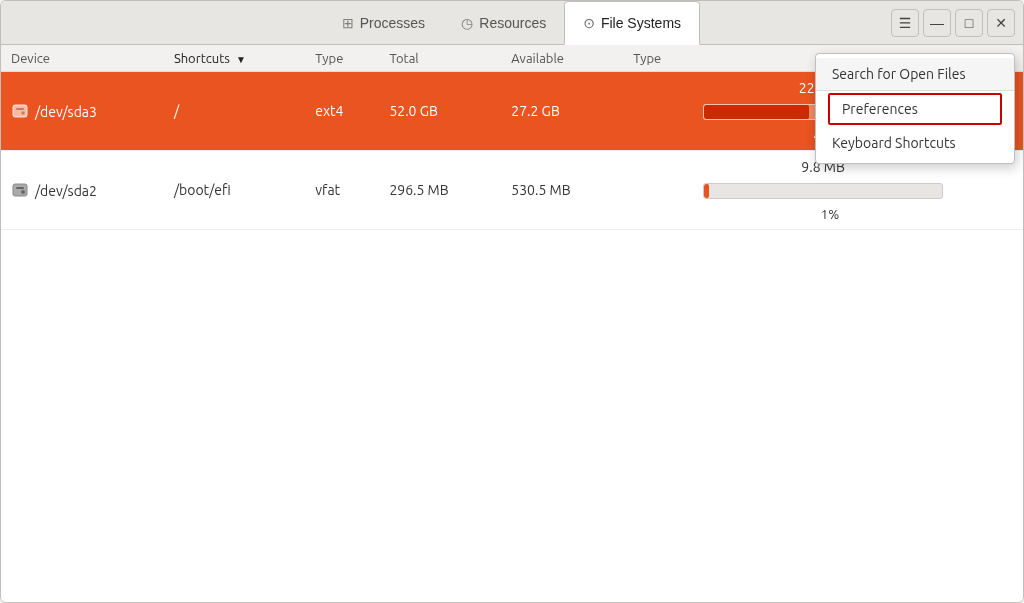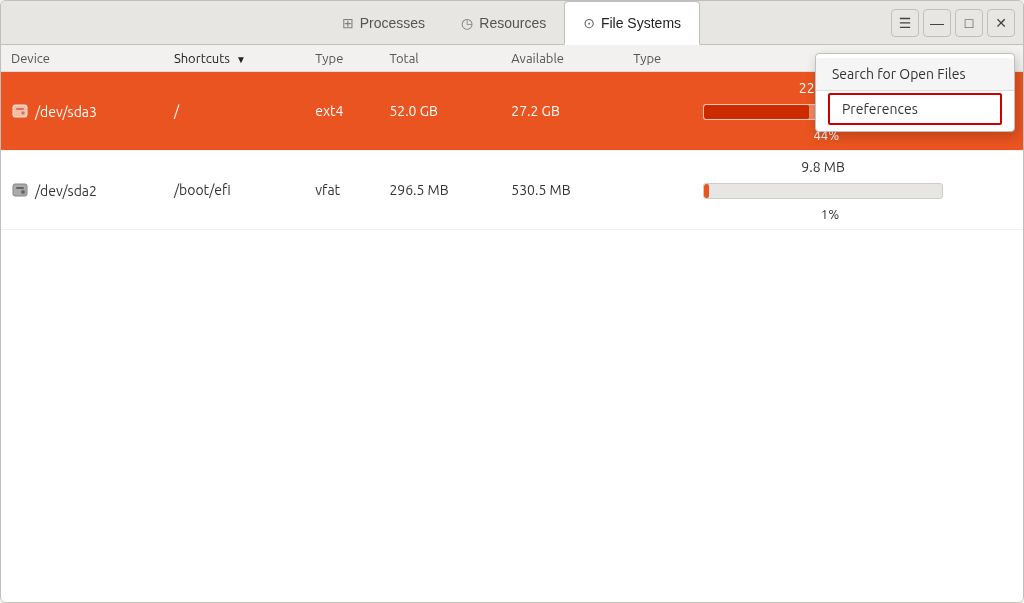--- a/index.html
+++ b/index.html
@@ -363,16 +363,17 @@
               <span class="progress-pct">1%</span>
             </div>
           </td>
         </tr>
       </tbody>
     </table>
 
     <div class="dropdown-menu">
       <div class="dropdown-item search-item">Search for Open Files</div>
       <div class="dropdown-item active-border">Preferences</div>
+      <div class="dropdown-item">Keyboard Shortcuts</div>
     </div>
   </div>
 
 </div>
 
 </body></html>

